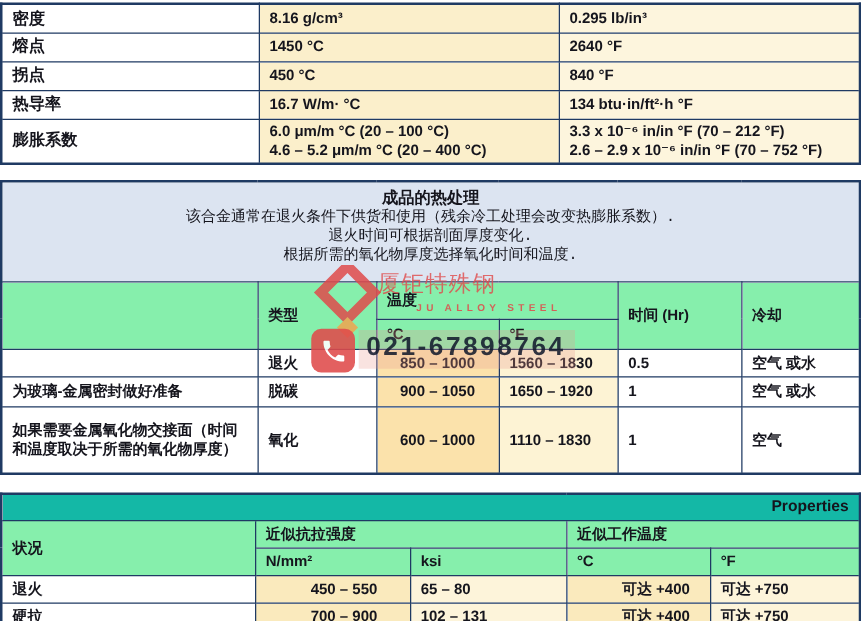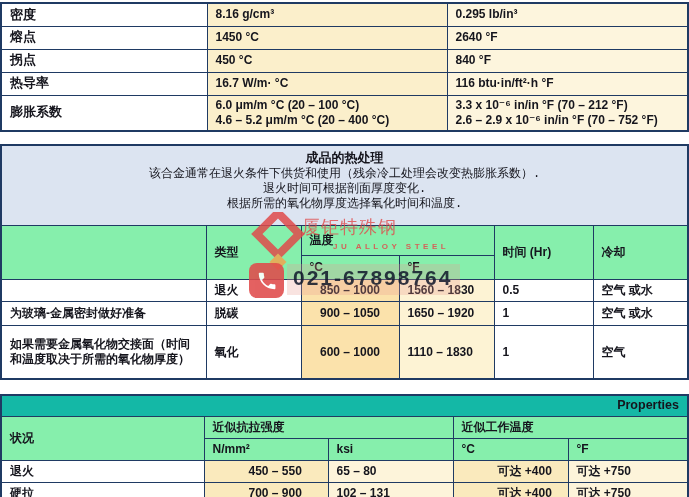--- a/index.html
+++ b/index.html
@@ -67,21 +67,21 @@
       <td class="imp">2640 °F</td>
     </tr>
     <tr style="height:23px">
       <td class="lblcell">拐点</td>
       <td class="met">450 °C</td>
       <td class="imp">840 °F</td>
     </tr>
     <tr style="height:23px">
       <td class="lblcell">热导率</td>
       <td class="met">16.7 W/m· °C</td>
-      <td class="imp">116 btu·in/ft²·h °F</td>
+      <td class="imp">134 btu·in/ft²·h °F</td>
     </tr>
     <tr style="height:26px">
       <td class="lblcell">膨胀系数</td>
       <td class="met pre">6.0 μm/m °C (20 – 100 °C)
 4.6 – 5.2 μm/m °C (20 – 400 °C)</td>
       <td class="imp pre">3.3 x 10⁻⁶ in/in °F (70 – 212 °F)
 2.6 – 2.9 x 10⁻⁶ in/in °F (70 – 752 °F)</td>
     </tr>
   </tbody>
     </table>

